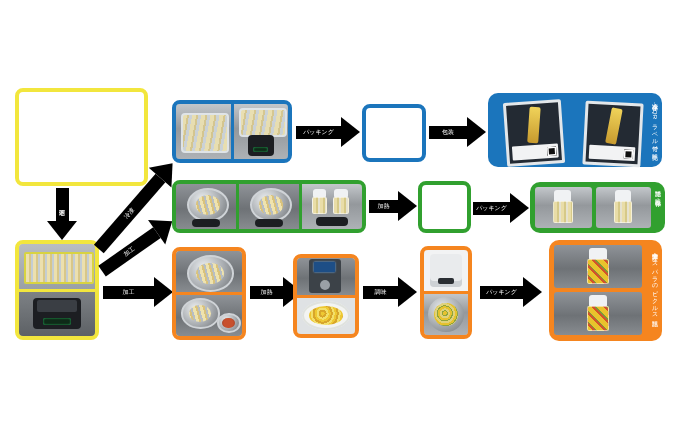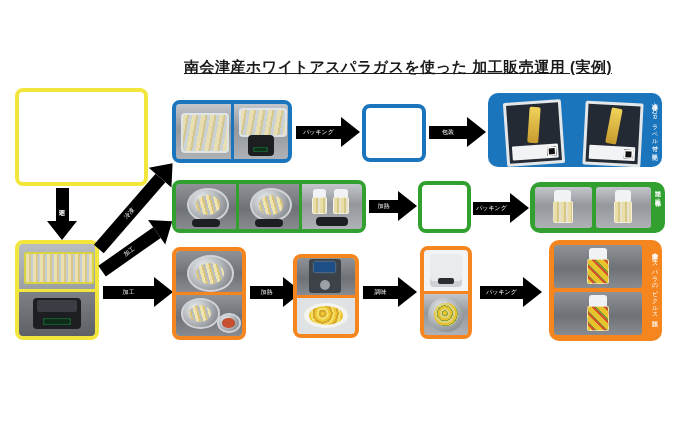--- a/index.html
+++ b/index.html
@@ -87,21 +87,20 @@
   .arrow-down .shaft{background:#000;width:13px;flex:1;display:flex;align-items:center;justify-content:center;}
   .arrow-down .head{width:0;height:0;border-left:15px solid transparent;border-right:15px solid transparent;
         border-top:19px solid #000;}
   .arrow-down .lbl{writing-mode:vertical-rl;color:#fff;font-size:6px;line-height:1;}
 </style>
 </head>
 <body>
 
 <div id="canvas">
 
-  <div class="title">南会津産ホワイトアスパラガスを使った 加工販売運用 (実例)</div>
 
   <div class="pframe bd-yellow" style="left:15px;top:88px;width:133px;height:98px;">
     <div class="sub aspbox">
       
     </div>
   </div>
 
   <div class="arrow-down" style="left:47px;top:188px;width:30px;height:52px;">
     <div class="shaft">
       <span class="lbl">下処理</span>

